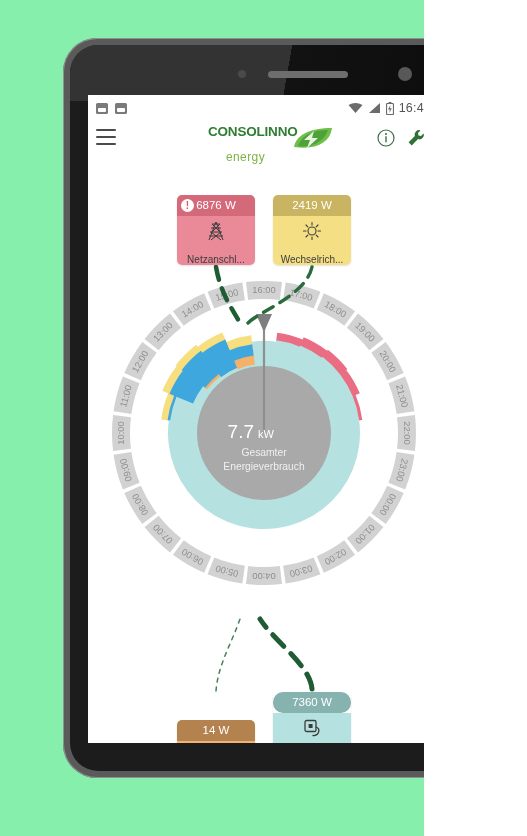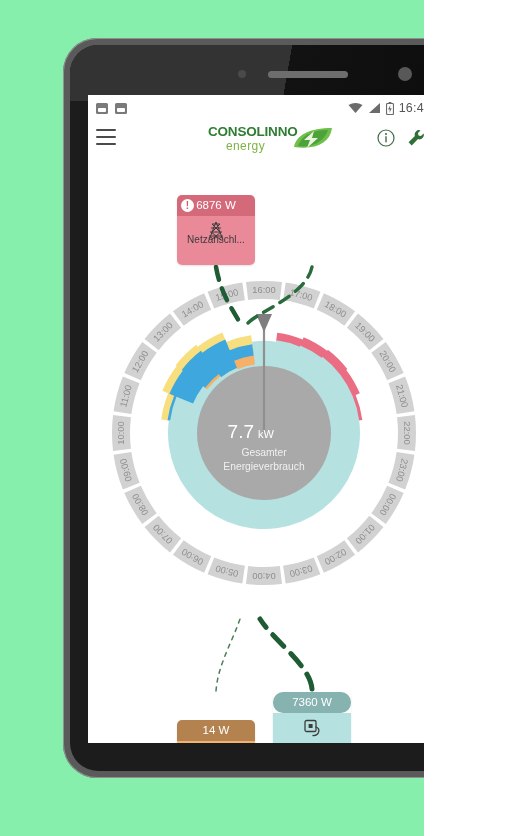--- a/index.html
+++ b/index.html
@@ -41,40 +41,40 @@
   .sb-sq { width:12px; height:11px; background:#7a7a7a; border-radius:1.5px; position:relative; }
   .sb-sq:after { content:""; position:absolute; left:2px; bottom:2px; width:8px; height:4px; background:#fff; border-radius:1px; }
 
   
   #appbar { position:relative; height:34px; background:#ffffff; }
   #hamburger { position:absolute; left:8px; top:8px; width:20px; height:16px; cursor:pointer; }
   #hamburger i { display:block; height:2px; background:#4b4b4b; margin-bottom:5px; border-radius:1px; }
   #logo { position:absolute; left:50%; top:2px; transform:translateX(-50%); width:140px; height:32px; }
   #logo-text { position:absolute; left:0; top:2px; width:104px; text-align:center; line-height:1; }
   #logo-main { font-size:13.5px; font-weight:bold; color:#2e7d32; letter-spacing:-.2px;text-align:right; }
-  #logo-sub { font-size:12px; color:#7cb342; letter-spacing:.4px; margin-top:1px; }
+  #logo-sub { font-size:12px; color:#7cb342; letter-spacing:.4px; margin-top:12px; }
   #logo-leaf { position:absolute; right:0; top:4px; width:44px; height:24px; }
   #info-btn { position:absolute; right:44px; top:8px; width:18px; height:18px; cursor:pointer; }
   #wrench-btn { position:absolute; right:13px; top:7px; width:20px; height:20px; cursor:pointer; }
 
   
   .card {
     position:absolute; width:78px; height:70px; border-radius:5px;
     overflow:hidden; text-align:center; cursor:pointer;
     box-shadow:0 1px 2px rgba(0,0,0,.12);
   }
   .card-head { height:21px; line-height:21px; font-size:11.5px; color:#ffffff; position:relative; }
   .card-warn {
     position:absolute; left:4px; top:4px; width:13px; height:13px; border-radius:50%;
     background:#ffffff; color:#e05563; font-size:10px; font-weight:bold;
     line-height:13px; text-align:center;
   }
   .card-body { height:49px; position:relative; }
   .card-icon { position:absolute; left:50%; top:5px; transform:translateX(-50%); width:22px; height:20px; }
-  .card-label { position:absolute; left:0; right:0; bottom:20px; font-size:10px; color:#3c3c3c; }
+  .card-label { position:absolute; left:0; right:0; bottom:0; font-size:10px; color:#3c3c3c; }
 
   #card-grid { left:89px; top:100px; }
   #card-grid .card-head { background:#d4697a; }
   #card-grid .card-body { background:#ea8a98; }
   #card-inverter { left:185px; top:100px; }
   #card-inverter .card-head { background:#c8b461; }
   #card-inverter .card-body { background:#f5df85; }
   #card-heatpump { left:89px; top:597px;margin-top:28px; }
   #card-heatpump .card-head { background:#b4824f; }
   #card-heatpump .card-body { background:#f2b272; }
@@ -249,20 +249,35 @@
               <g stroke="#3c3c3c" stroke-width="1" fill="none">
                 <path d="M11 1 L4 19 M11 1 L18 19"></path>
                 <path d="M7 3 H15 M6 7 H16 M5 11 H17 M4 15 H18"></path>
                 <path d="M7 3 L15 11 M15 3 L7 11 M6 11 L16 19 M16 11 L6 19"></path>
               </g>
             </svg>
             <div class="card-label">Netzanschl...</div>
           </div>
         </div>
 
+        <div class="card" id="card-inverter">
+          <div class="card-head">
+            <span>2419 W</span>
+          </div>
+          <div class="card-body">
+            <svg class="card-icon" viewBox="0 0 22 20">
+              <circle cx="11" cy="10" r="4" fill="none" stroke="#3c3c3c" stroke-width="1.1"></circle>
+              <g stroke="#3c3c3c" stroke-width="1.1" stroke-linecap="round">
+                <path d="M11 1.5 V4 M11 16 V18.5 M2.5 10 H5 M17 10 H19.5"></path>
+                <path d="M5 4 L6.8 5.8 M15.2 14.2 L17 16 M17 4 L15.2 5.8 M6.8 14.2 L5 16"></path>
+              </g>
+            </svg>
+            <div class="card-label">Wechselrich...</div>
+          </div>
+        </div>
 
         <div class="card" id="card-heatpump">
           <div class="card-head">
             <span>14 W</span>
           </div>
           <div class="card-body">
             <svg class="card-icon" viewBox="0 0 22 20">
               <rect x="1.5" y="4" width="19" height="12" rx="1.2" fill="none" stroke="#3c3c3c" stroke-width="1.2"></rect>
               <circle cx="8" cy="10" r="3.6" fill="none" stroke="#3c3c3c" stroke-width="1.1"></circle>
               <path d="M8 6.6 Q10.6 8.2 8 10 Q5.4 11.8 8 13.4" fill="none" stroke="#3c3c3c" stroke-width="1"></path>

